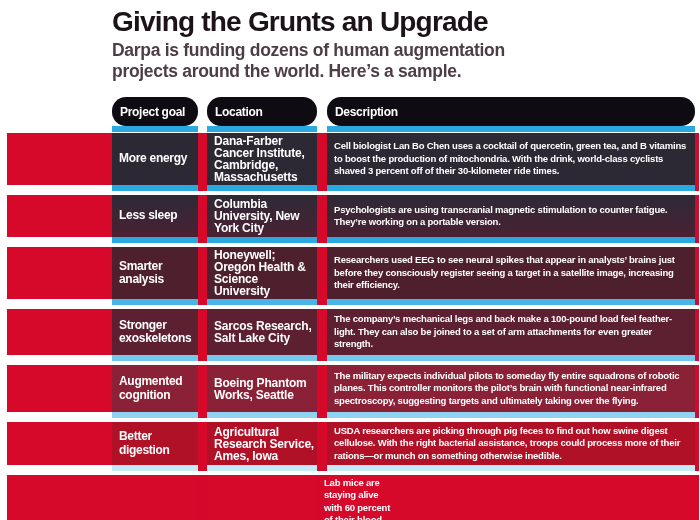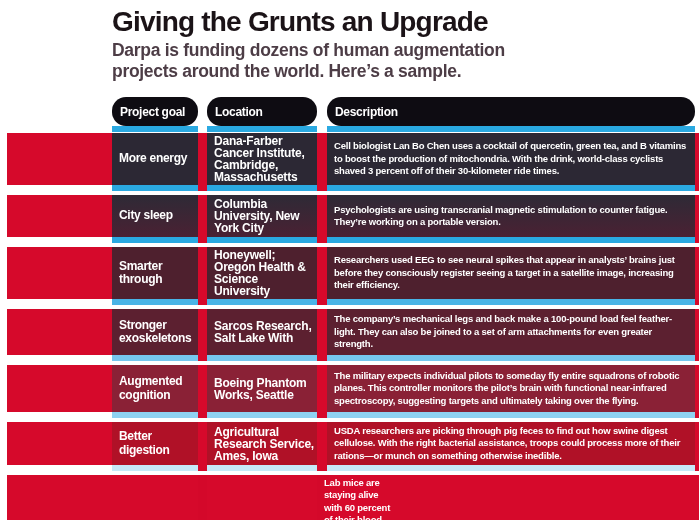--- a/index.html
+++ b/index.html
@@ -99,21 +99,21 @@
           <div></div>
           <div class="seg" style="background: rgb(42, 169, 225);"></div>
       </div>
       <div class="rowgap"></div>
     </div>
 
     <div>
       <div class="grid band" style="min-height:42px">
         <div class="photo"></div>
         <div class="cell goal" style="background: linear-gradient(rgb(46, 42, 54), rgb(74, 33, 51));">
-            <span>City sleep</span>
+            <span>Less sleep</span>
           </div>
         <div></div>
         <div class="cell loc" style="background: linear-gradient(rgb(46, 42, 54), rgb(74, 33, 51));">
             <span>Columbia University, New York City</span>
           </div>
         <div></div>
         <div class="cell desc" style="background: linear-gradient(rgb(46, 42, 54), rgb(74, 33, 51));">
             <span>Psychologists are using transcranial magnetic stimulation to counter fatigue. They’re working on a portable version.</span>
           </div>
       </div>
@@ -125,21 +125,21 @@
           <div></div>
           <div class="seg" style="background: rgb(42, 169, 225);"></div>
       </div>
       <div class="rowgap"></div>
     </div>
 
     <div>
       <div class="grid band" style="min-height:47px">
         <div class="photo"></div>
         <div class="cell goal" style="background: rgb(78, 32, 46);">
-            <span>Smarter through</span>
+            <span>Smarter analysis</span>
           </div>
         <div></div>
         <div class="cell loc" style="background: rgb(78, 32, 46);">
             <span>Honeywell; Oregon Health &amp; Science University</span>
           </div>
         <div></div>
         <div class="cell desc" style="background: rgb(78, 32, 46);">
             <span>Researchers used EEG to see neural spikes that appear in analysts’ brains just before they consciously register seeing a target in a satellite image, increasing their efficiency.</span>
           </div>
       </div>
@@ -155,21 +155,21 @@
     </div>
 
     <div>
       <div class="grid band" style="min-height:46px">
         <div class="photo"></div>
         <div class="cell goal" style="background: rgb(92, 32, 48);">
             <span>Stronger exoskeletons</span>
           </div>
         <div></div>
         <div class="cell loc" style="background: rgb(92, 32, 48);">
-            <span>Sarcos Research, Salt Lake With</span>
+            <span>Sarcos Research, Salt Lake City</span>
           </div>
         <div></div>
         <div class="cell desc" style="background: rgb(92, 32, 48);">
             <span>The company’s mechanical legs and back make a 100-pound load feel feather-light. They can also be joined to a set of arm attachments for even greater strength.</span>
           </div>
       </div>
       <div class="grid striperow">
         <div class="ph"></div>
           <div class="seg" style="background: rgb(118, 199, 238);"></div>
           <div></div>

